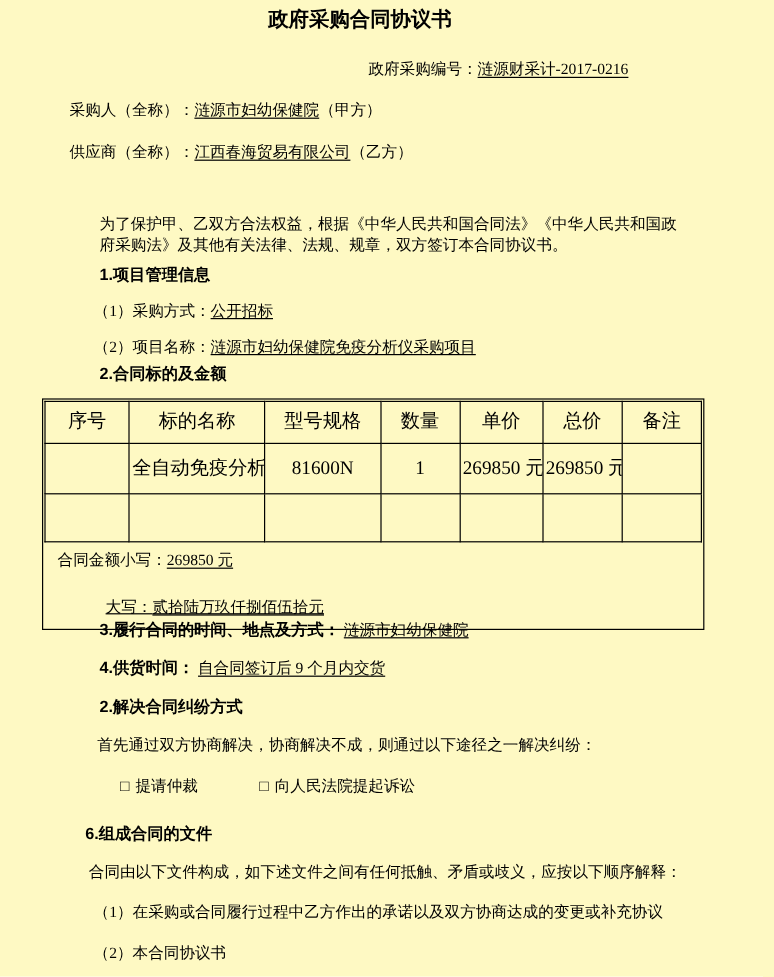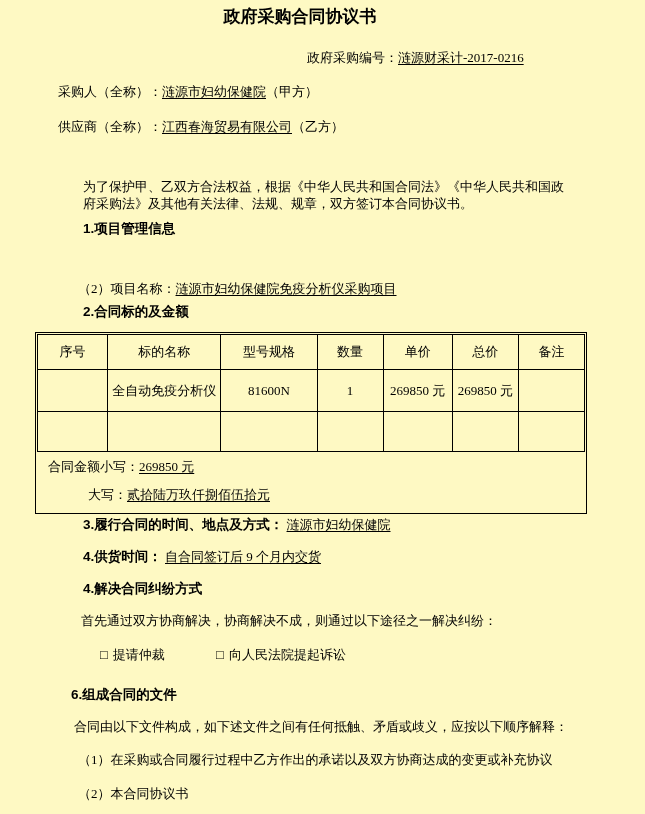--- a/index.html
+++ b/index.html
@@ -47,35 +47,35 @@
   #h-s6          { top: 687px; left: 71px; }
   #s6-body       { top: 719px; left: 74px; }
   #s6-i1         { top: 752px; left: 78px; }
   #s6-i2         { top: 786px; left: 78px; }
 
   #tablebox { border: 1px solid #000; padding: 1px; }
   #tablebox table {
     border-collapse: collapse;
     table-layout: fixed;
     width: 100%;
-    font-size: 13px;
+    font-size: 16px;
   }
   #tablebox th, #tablebox td {
     border: 1px solid #000;
     text-align: center;
     vertical-align: middle;
     font-weight: normal;
     padding: 0 2px;
     overflow: hidden;
   }
   #tablebox tr.hrow  th { height: 34px; }
   #tablebox tr.drow1 td { height: 41px; }
   #tablebox tr.drow2 td { height: 39px; }
   .amounts { padding: 7px 0 9px 11px; }
-  .amounts .line2 { margin-top: 12px; padding-left: 40px; }
+  .amounts .line2 { margin-top: 23px; padding-left: 40px; text-decoration: underline; }
 
   .opt { display: inline-block; }
   .opt + .opt { margin-left: 48px; }
   .cb { display: inline-block; margin-right: 5px; font-size: 13px; }
 </style>
 </head>
 <body>
 
 <div class="page">
 
@@ -90,20 +90,23 @@
   </div>
 
   <div class="abs" id="supplier">
     <span>供应商（全称）：</span><span class="u">江西春海贸易有限公司</span><span>（乙方）</span>
   </div>
 
   <div class="abs" id="preamble">为了保护甲、乙双方合法权益，根据《中华人民共和国合同法》《中华人民共和国政府采购法》及其他有关法律、法规、规章，双方签订本合同协议书。</div>
 
   <div class="abs hd" id="h-s1">1.项目管理信息</div>
 
+  <div class="abs" id="s1-i1">
+    <span>（1）采购方式：</span><span class="u">公开招标</span>
+  </div>
 
   <div class="abs" id="s1-i2">
     <span>（2）项目名称：</span><span class="u">涟源市妇幼保健院免疫分析仪采购项目</span>
   </div>
 
   <div class="abs hd" id="h-s2">2.合同标的及金额</div>
 
   <div class="abs" id="tablebox">
     <table>
       <colgroup>
@@ -156,21 +159,21 @@
   </div>
 
   <div class="abs" id="s3">
     <span class="bold-label">3.履行合同的时间、地点及方式：</span> <span class="u">涟源市妇幼保健院</span>
   </div>
 
   <div class="abs" id="s4">
     <span class="bold-label">4.供货时间：</span> <span class="u">自合同签订后 9 个月内交货</span>
   </div>
 
-  <div class="abs hd" id="h-s5">4.解决合同纠纷方式</div>
+  <div class="abs hd" id="h-s5">2.解决合同纠纷方式</div>
 
   <div class="abs" id="s5-body">首先通过双方协商解决，协商解决不成，则通过以下途径之一解决纠纷：</div>
 
   <div class="abs" id="s5-options">
     <span class="opt">
       <span class="cb">□</span><span>提请仲裁</span>
     </span>
     <span class="opt">
       <span class="cb">□</span><span>向人民法院提起诉讼</span>
     </span>

